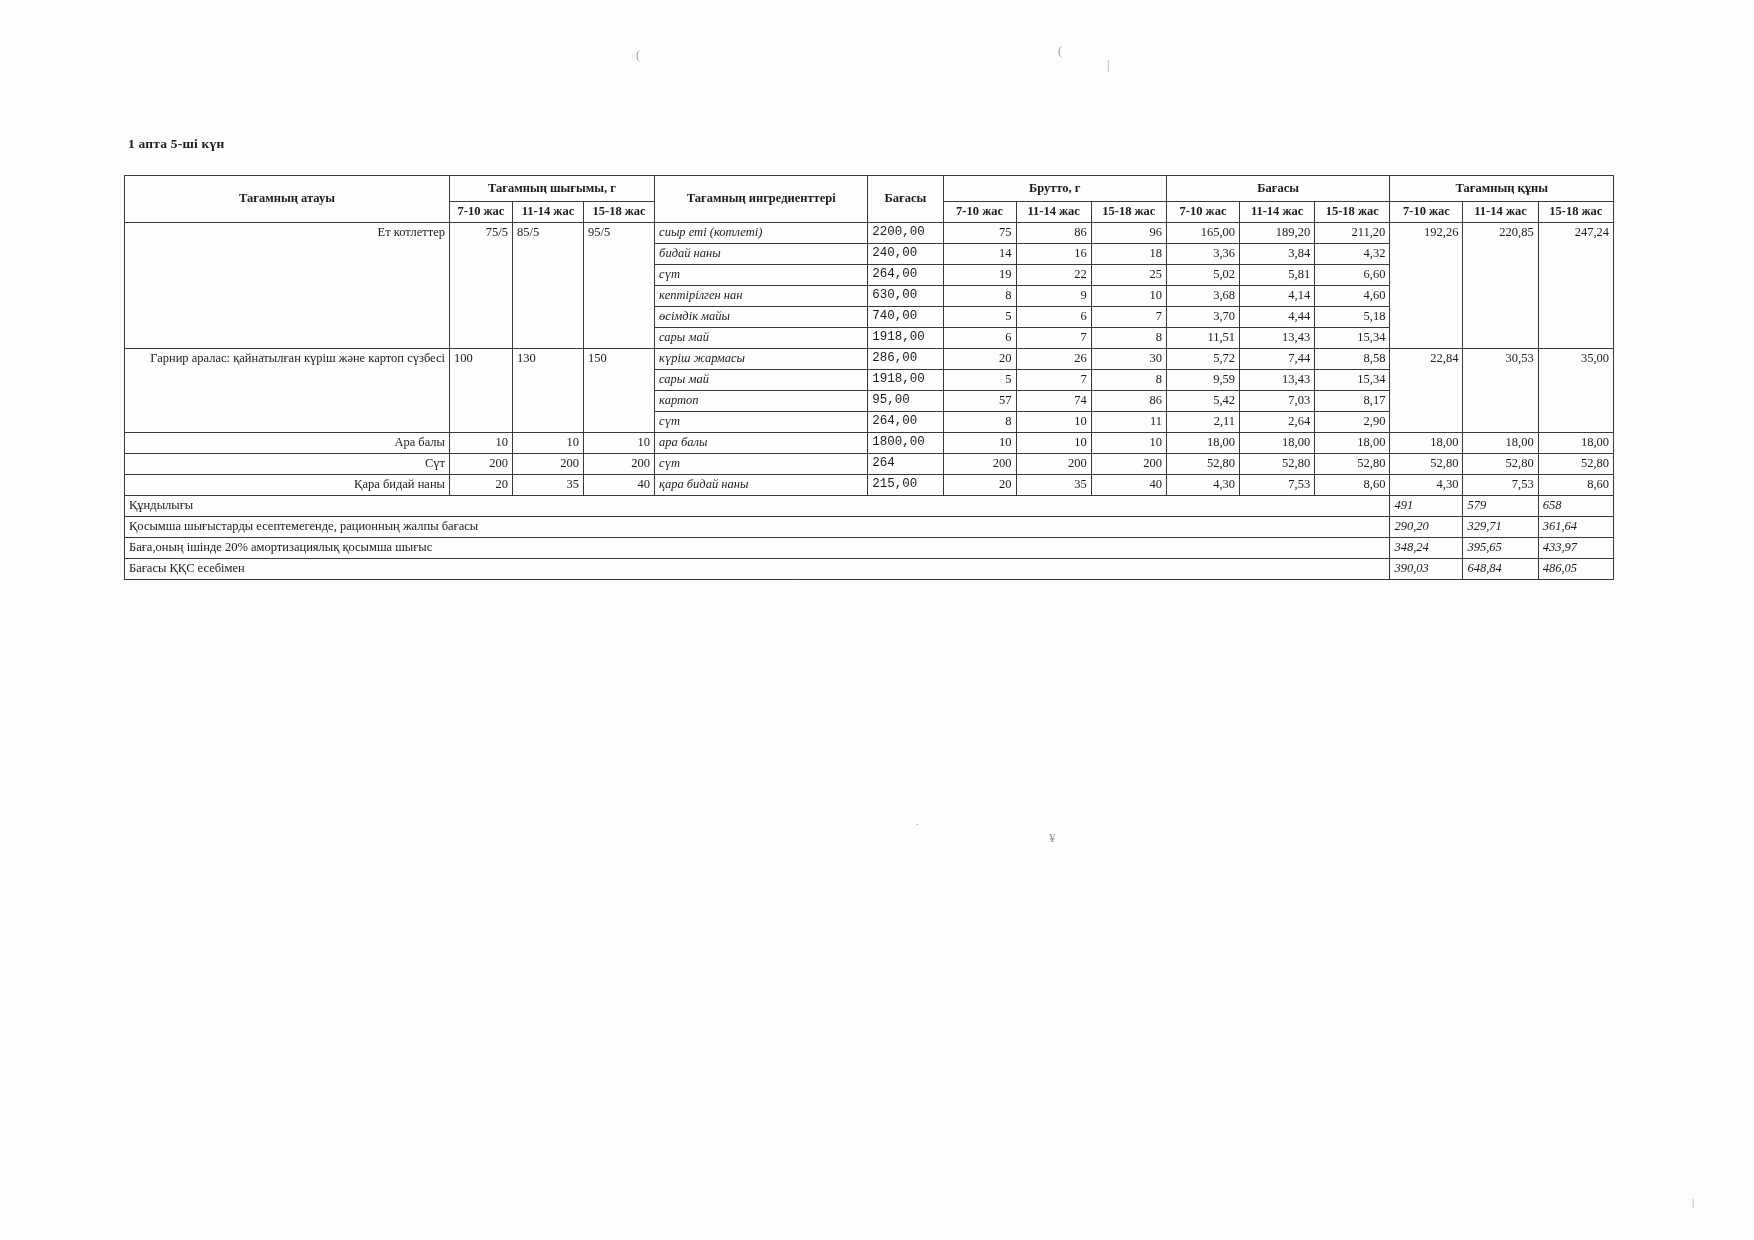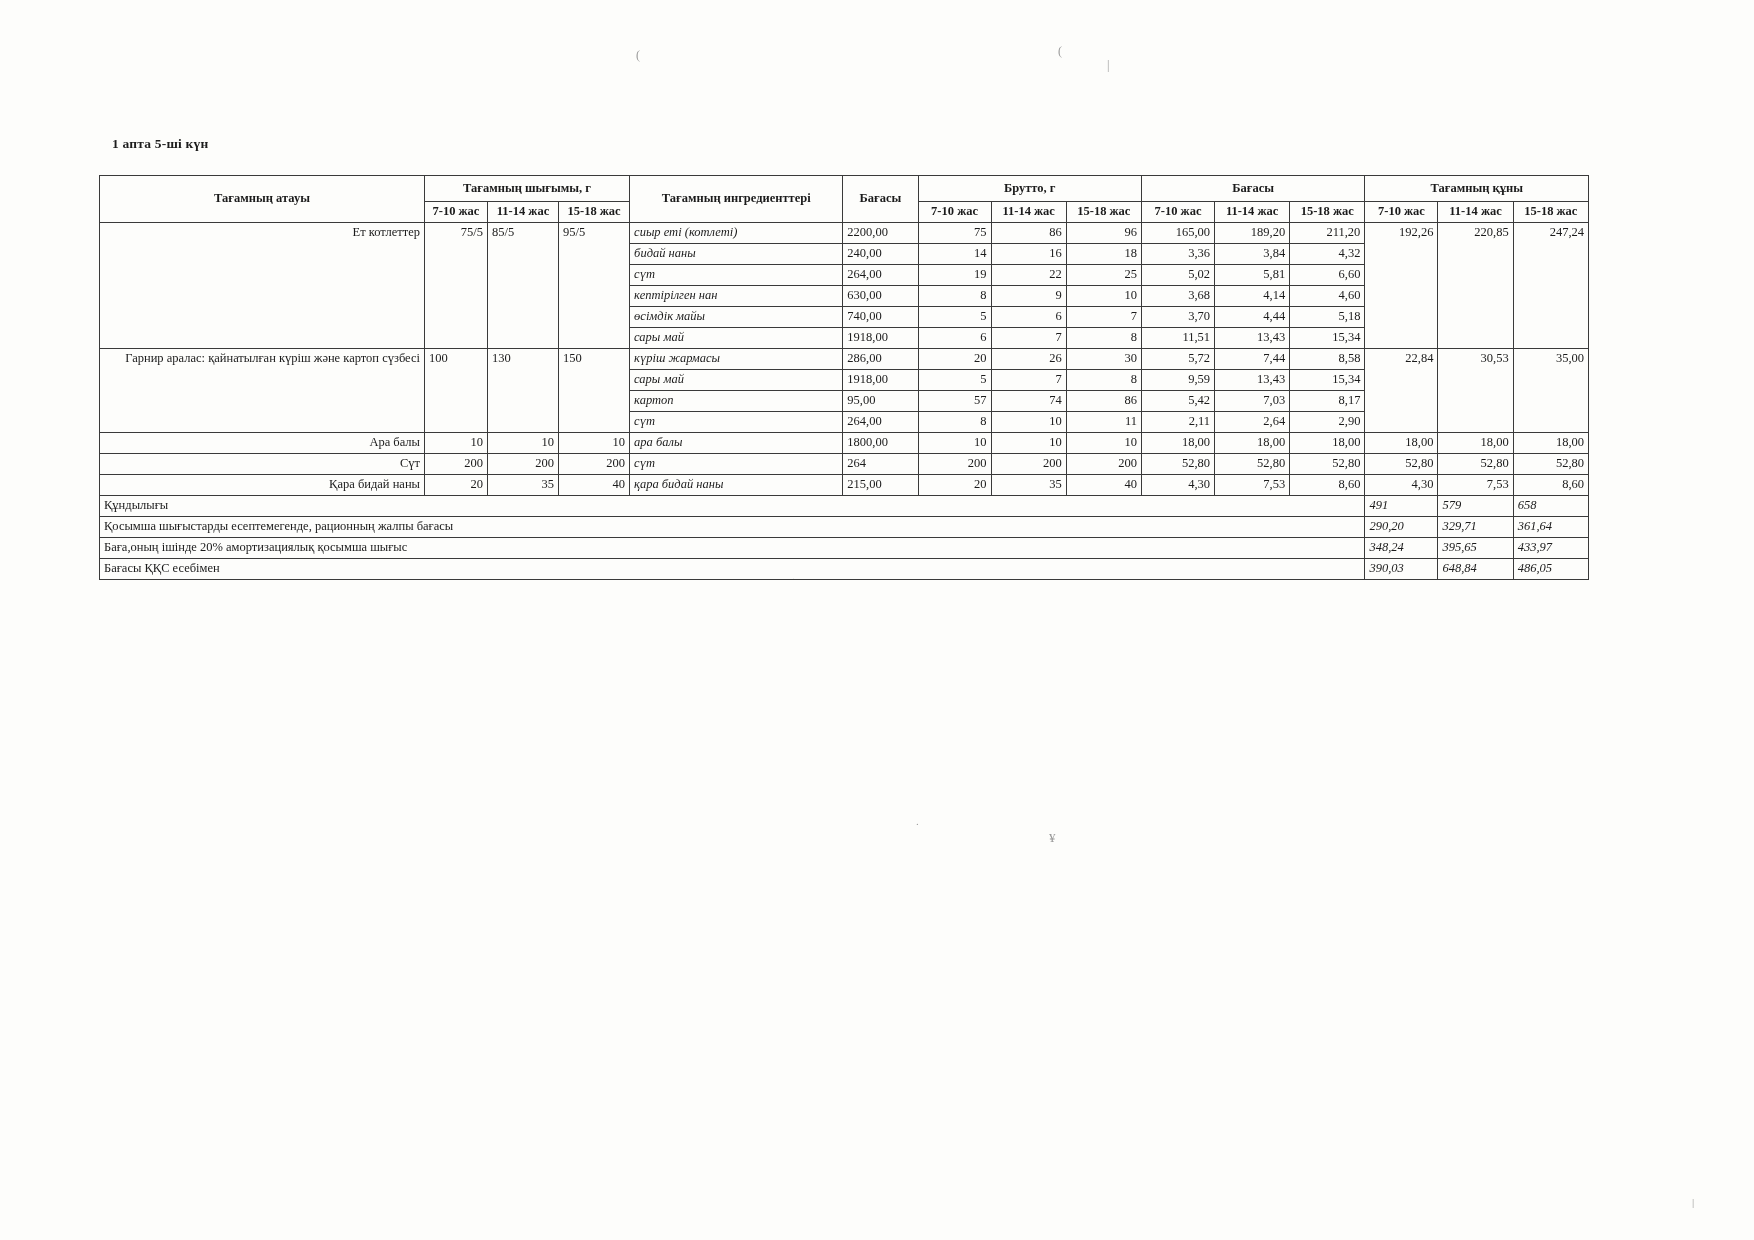--- a/index.html
+++ b/index.html
@@ -17,30 +17,30 @@
   }
   .page {
     position: absolute;
     left: 0; top: 0;
     width: 1754px;
     height: 1240px;
     background: #fdfdfb;
   }
   .doc-title {
     position: absolute;
-    left: 112px;
+    left: 128px;
     top: 136px;
     font-size: 13.5px;
     font-weight: bold;
     letter-spacing: 0.2px;
     color: #1d1d1d;
   }
   table.menu {
     position: absolute;
-    left: 99px;
+    left: 124px;
     top: 175px;
     width: 1490px;
     border-collapse: collapse;
     font-size: 12.5px;
     color: #1b1b1b;
     table-layout: fixed;
   }
   table.menu td, table.menu th {
     border: 1px solid #3a3a3a;
     padding: 2px 4px;
@@ -82,20 +82,21 @@
     padding-left: 4px;
   }
   .ing-cell {
     text-align: left;
     padding-left: 4px;
     font-style: italic;
   }
   .price-cell {
     text-align: left;
     padding-left: 4px;
+    font-family: Liberation Mono, monospace;
   }
   
   .artifact {
     position: absolute;
     color: #9a9a9a;
     font-size: 12px;
     user-select: none;
   }
   .a1 { left: 636px; top: 48px; }
   .a2 { left: 1058px; top: 44px; }

